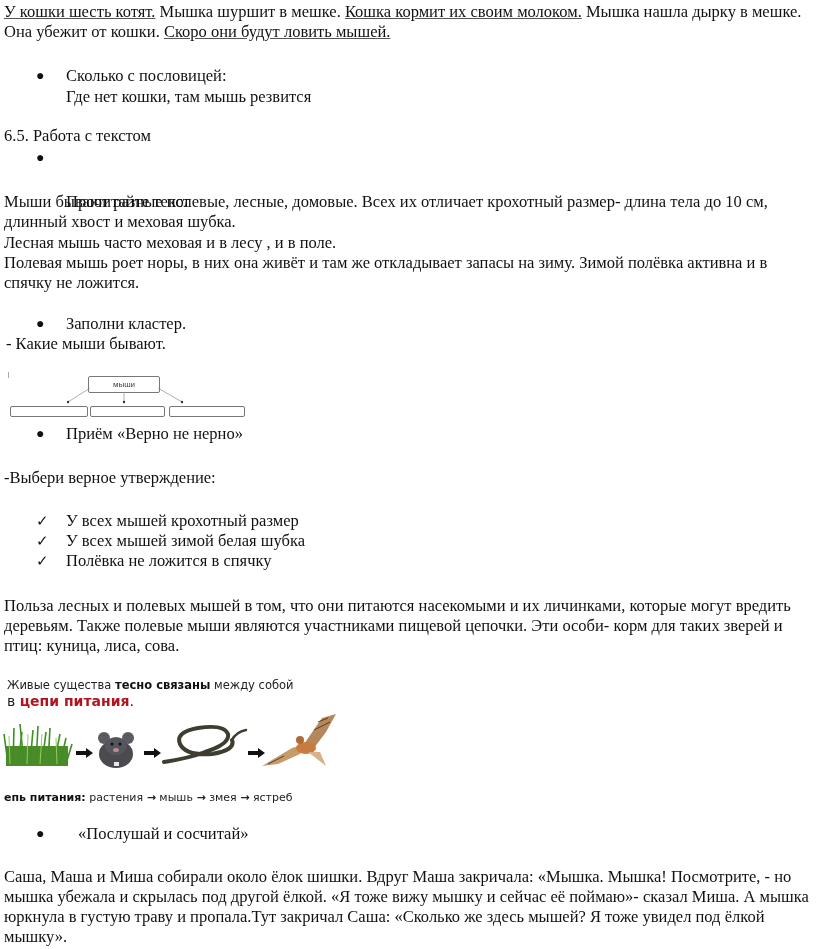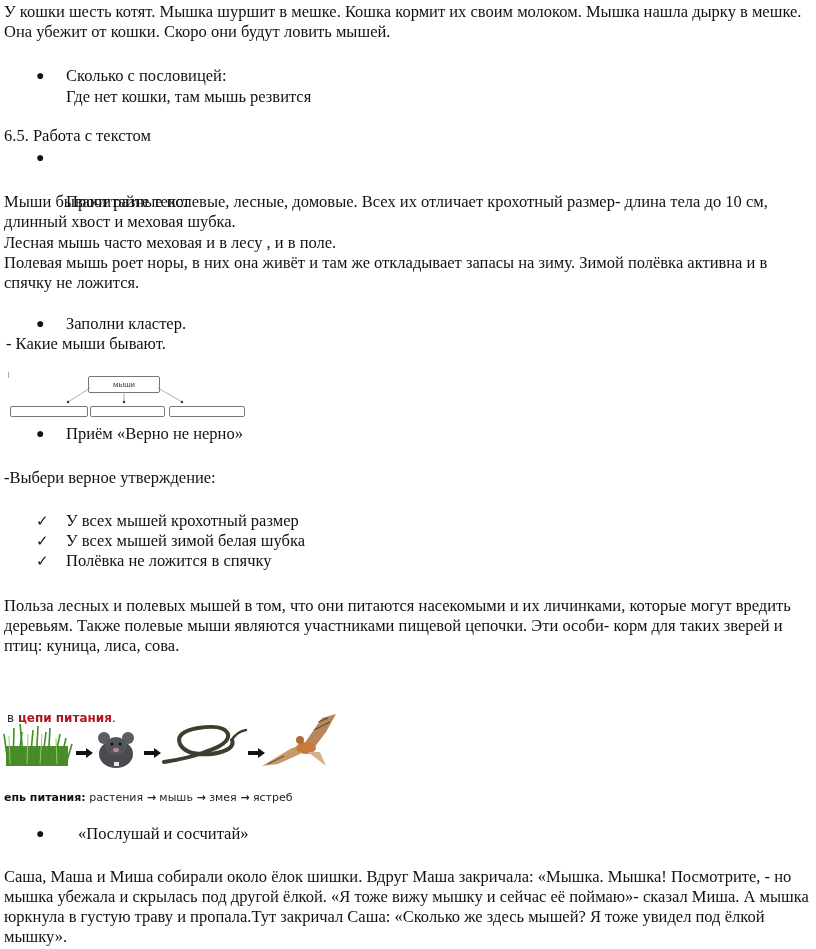--- a/index.html
+++ b/index.html
@@ -1,38 +1,38 @@
 <!DOCTYPE html>
 <html><head>
 <meta charset="utf-8">
 <style>
   html, body { margin: 0; padding: 0; background: #ffffff; }
   body {
     width: 816px; height: 949px; position: relative; overflow: hidden;
     font-family: "Liberation Serif", serif; font-size: 16.5px; color: #111;
   }
   .p { position: absolute; left: 4px; right: 4px; line-height: 20px; margin: 0; }
-  .u { text-decoration-color: #555; text-align: right; }
+  .u { text-decoration: underline; text-decoration-color: #555; text-align: right; }
   .bullet { position: absolute; left: 36px; width: 16px; font-size: 14px; }
   .item { position: absolute; left: 66px; line-height: 20px; }
   .check { position: absolute; left: 36px; width: 16px; font-size: 15px; }
   
   .cluster { position: absolute; left: 0; top: 368px; width: 260px; height: 52px; }
   .cl-top {
     position: absolute; left: 88px; top: 8px; width: 70px; height: 15px;
     border: 1px solid #777; border-radius: 2px;
     font-family: "Liberation Sans", sans-serif; font-size: 8px; color: #444;
     text-align: center; line-height: 15px;
   }
   .cl-box { position: absolute; top: 38px; height: 9px; border: 1px solid #777; border-radius: 2px; }
   .cl-tick { position: absolute; left: 8px; top: 4px; width: 1px; height: 6px; background: #aaa; }
   
   .chain { position: absolute; left: 0; top: 672px; width: 350px; height: 135px; font-family: "DejaVu Sans", sans-serif; }
   .chain-t1 { position: absolute; left: 7px; top: 6px; font-size: 11.5px; color: #222; }
-  .chain-t2 { position: absolute; left: 7px; top: 21px; font-size: 12px; color: #222; margin-top: 18px; }
+  .chain-t2 { position: absolute; left: 7px; top: 21px; font-size: 14px; color: #222; }
   .chain-t1 b { color: #111; }
   .red { color: #b0141f; font-weight: bold; }
   .chain-bottom { position: absolute; left: 4px; top: 111px; font-size: 11px; color: #222; white-space: nowrap; margin-top: 8px; }
   .chain-bottom b { color: #111; }
   .arr { font-weight: bold; font-size: 11px; }
 </style>
 </head>
 <body>
 
 <p class="p" style="top:2px;">
@@ -78,20 +78,23 @@
 <span class="check" style="top:512px;">✓</span>
 <span class="item" style="top:511px;">У всех мышей крохотный размер</span>
 <span class="check" style="top:532px;">✓</span>
 <span class="item" style="top:531px;">У всех мышей зимой белая шубка</span>
 <span class="check" style="top:552px;">✓</span>
 <span class="item" style="top:551px;">Полёвка не ложится в спячку</span>
 
 <p class="p" style="top:596px;">Польза лесных и полевых  мышей в том, что они питаются насекомыми и их личинками, которые могут вредить деревьям. Также полевые мыши являются участниками пищевой цепочки. Эти особи- корм для таких зверей и птиц: куница, лиса, сова.</p>
 
 <div class="chain">
+  <div class="chain-t1">
+    <span>Живые существа </span><b>тесно связаны</b><span> между собой</span>
+  </div>
   <div class="chain-t2">
     <span>в </span><span class="red">цепи питания</span><span>.</span>
   </div>
   <svg width="350" height="80" style="position:absolute;left:0;top:32px;">
 
     <g>
       <rect x="6" y="42" width="62" height="20" fill="#4c8a2a"></rect>
       <g stroke="#3f8f24" stroke-width="1.6">
         <line x1="8" y1="60" x2="4" y2="30"></line>
           <line x1="13" y1="60" x2="14" y2="24"></line>

